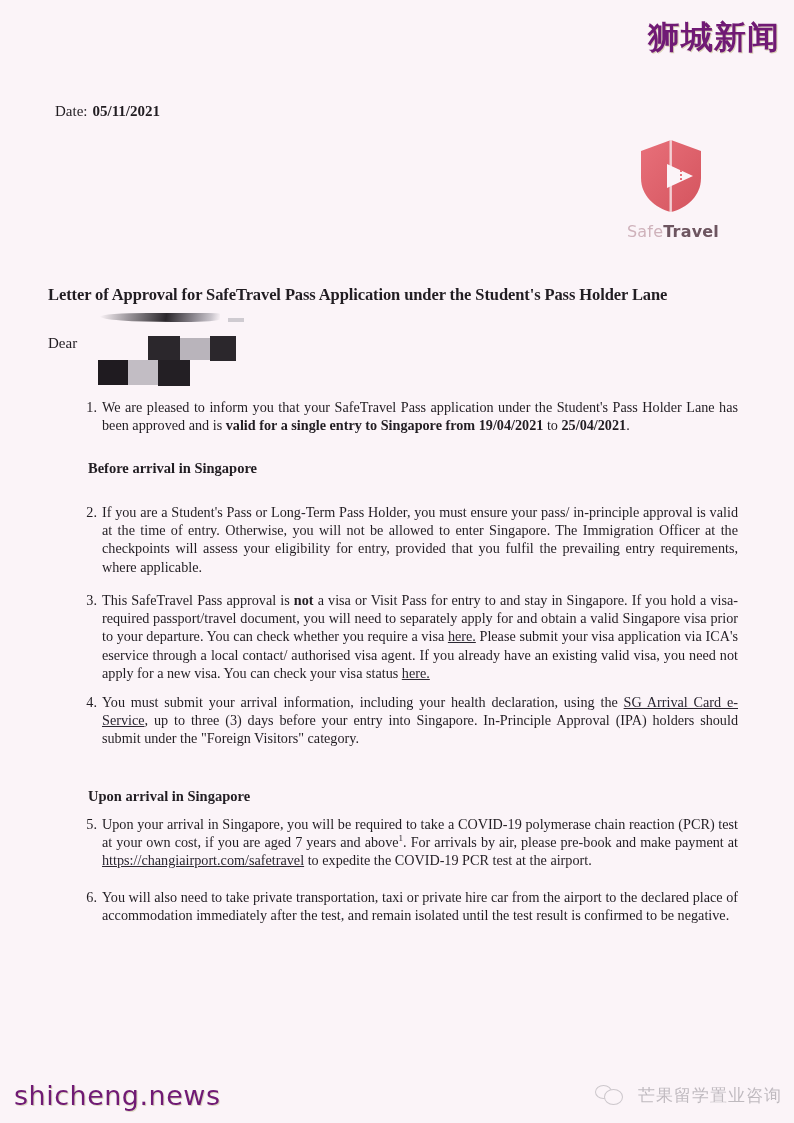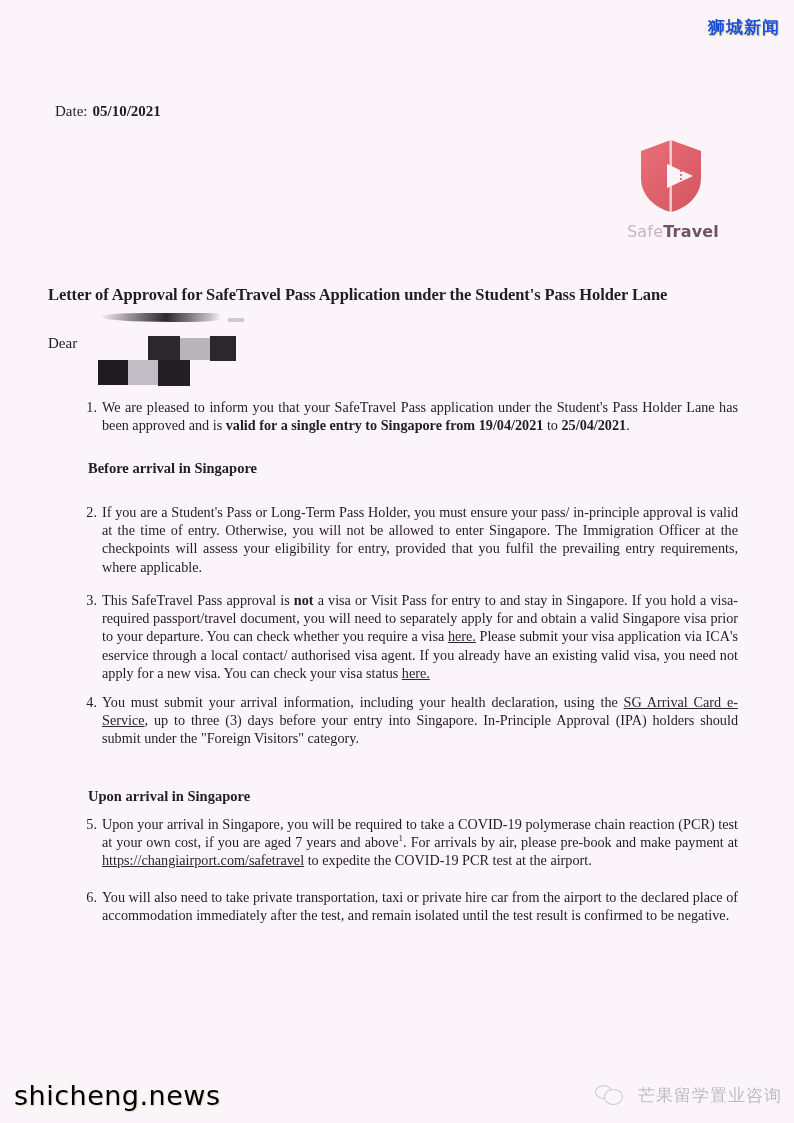--- a/index.html
+++ b/index.html
@@ -15,34 +15,34 @@
     position: relative;
     overflow: hidden;
   }
 
   
   .wm-top-right {
     position: absolute;
     top: 16px;
     right: 14px;
     font-family: Liberation Sans, sans-serif;
-    font-size: 17px;
+    font-size: 32px;
     font-weight: 700;
-    color: #1d4ed8;
+    color: #701a75;
     letter-spacing: 1px;
     text-shadow: 1px 1px 0 rgba(160,150,60,.35);
   }
   .wm-bottom-left {
     position: absolute;
     left: 14px;
     bottom: 12px;
     font-family: "DejaVu Sans", sans-serif;
     font-size: 27px;
     font-weight: 400;
-    color: #000000;
+    color: #701a75;
     letter-spacing: .5px;
     text-shadow: 1px 1px 0 rgba(150,145,60,.3);
   }
   .wm-bottom-right {
     position: absolute;
     right: 12px;
     bottom: 16px;
     display: flex;
     align-items: center;
     gap: 15px;
@@ -231,21 +231,21 @@
 </head>
 <body>
 
 <div class="doc">
 
   <div class="wm-top-right">狮城新闻</div>
 
   <div class="meta">
     <div class="meta-row">
       <span class="meta-label">Date:</span>
-      <span class="meta-value">05/10/2021</span>
+      <span class="meta-value">05/11/2021</span>
     </div>
   </div>
 
   <div class="logo">
     <div class="logo-shield">
       <svg viewBox="0 0 68 76" width="68" height="76" aria-hidden="true">
         <defs>
           <linearGradient id="shg" x1="0" y1="0" x2="1" y2="1">
             <stop offset="0%" stop-color="#e8707a"></stop>
             <stop offset="100%" stop-color="#d4545e"></stop>

